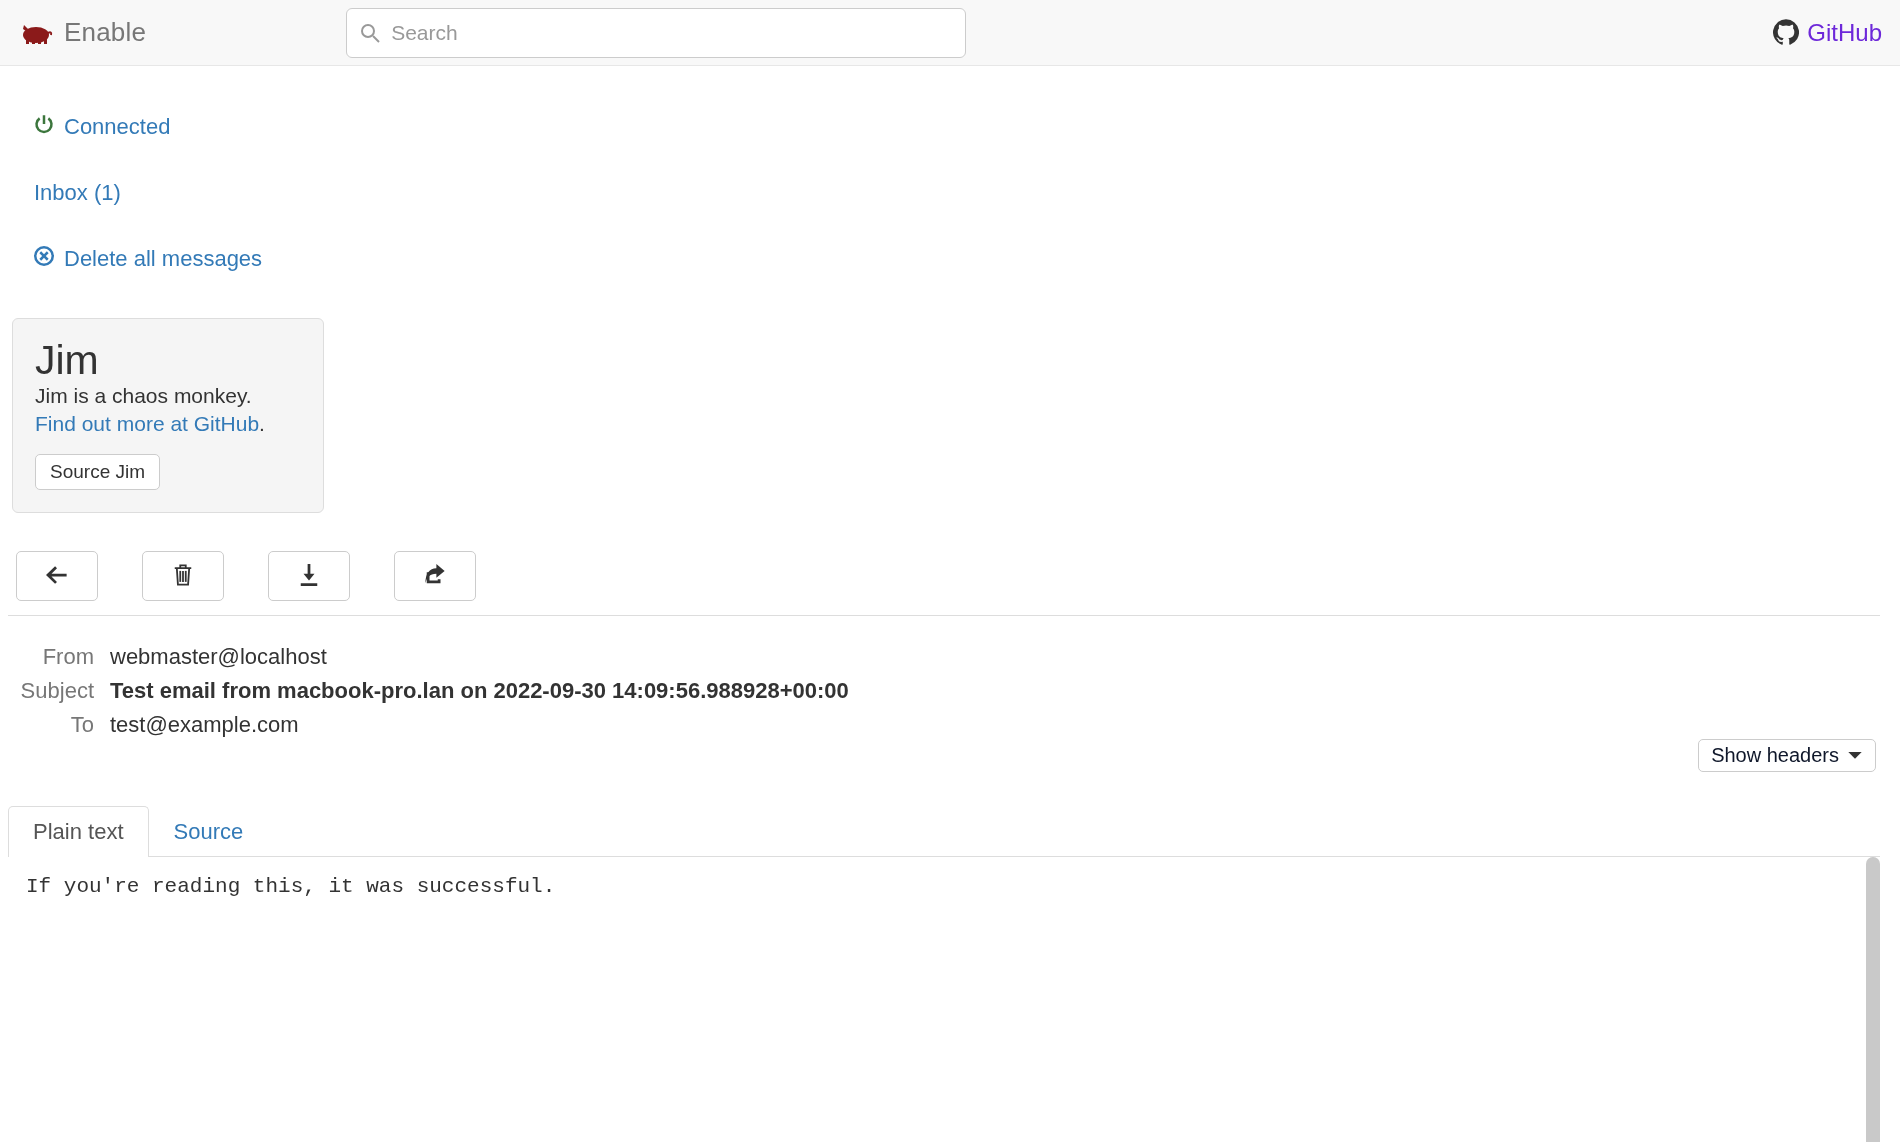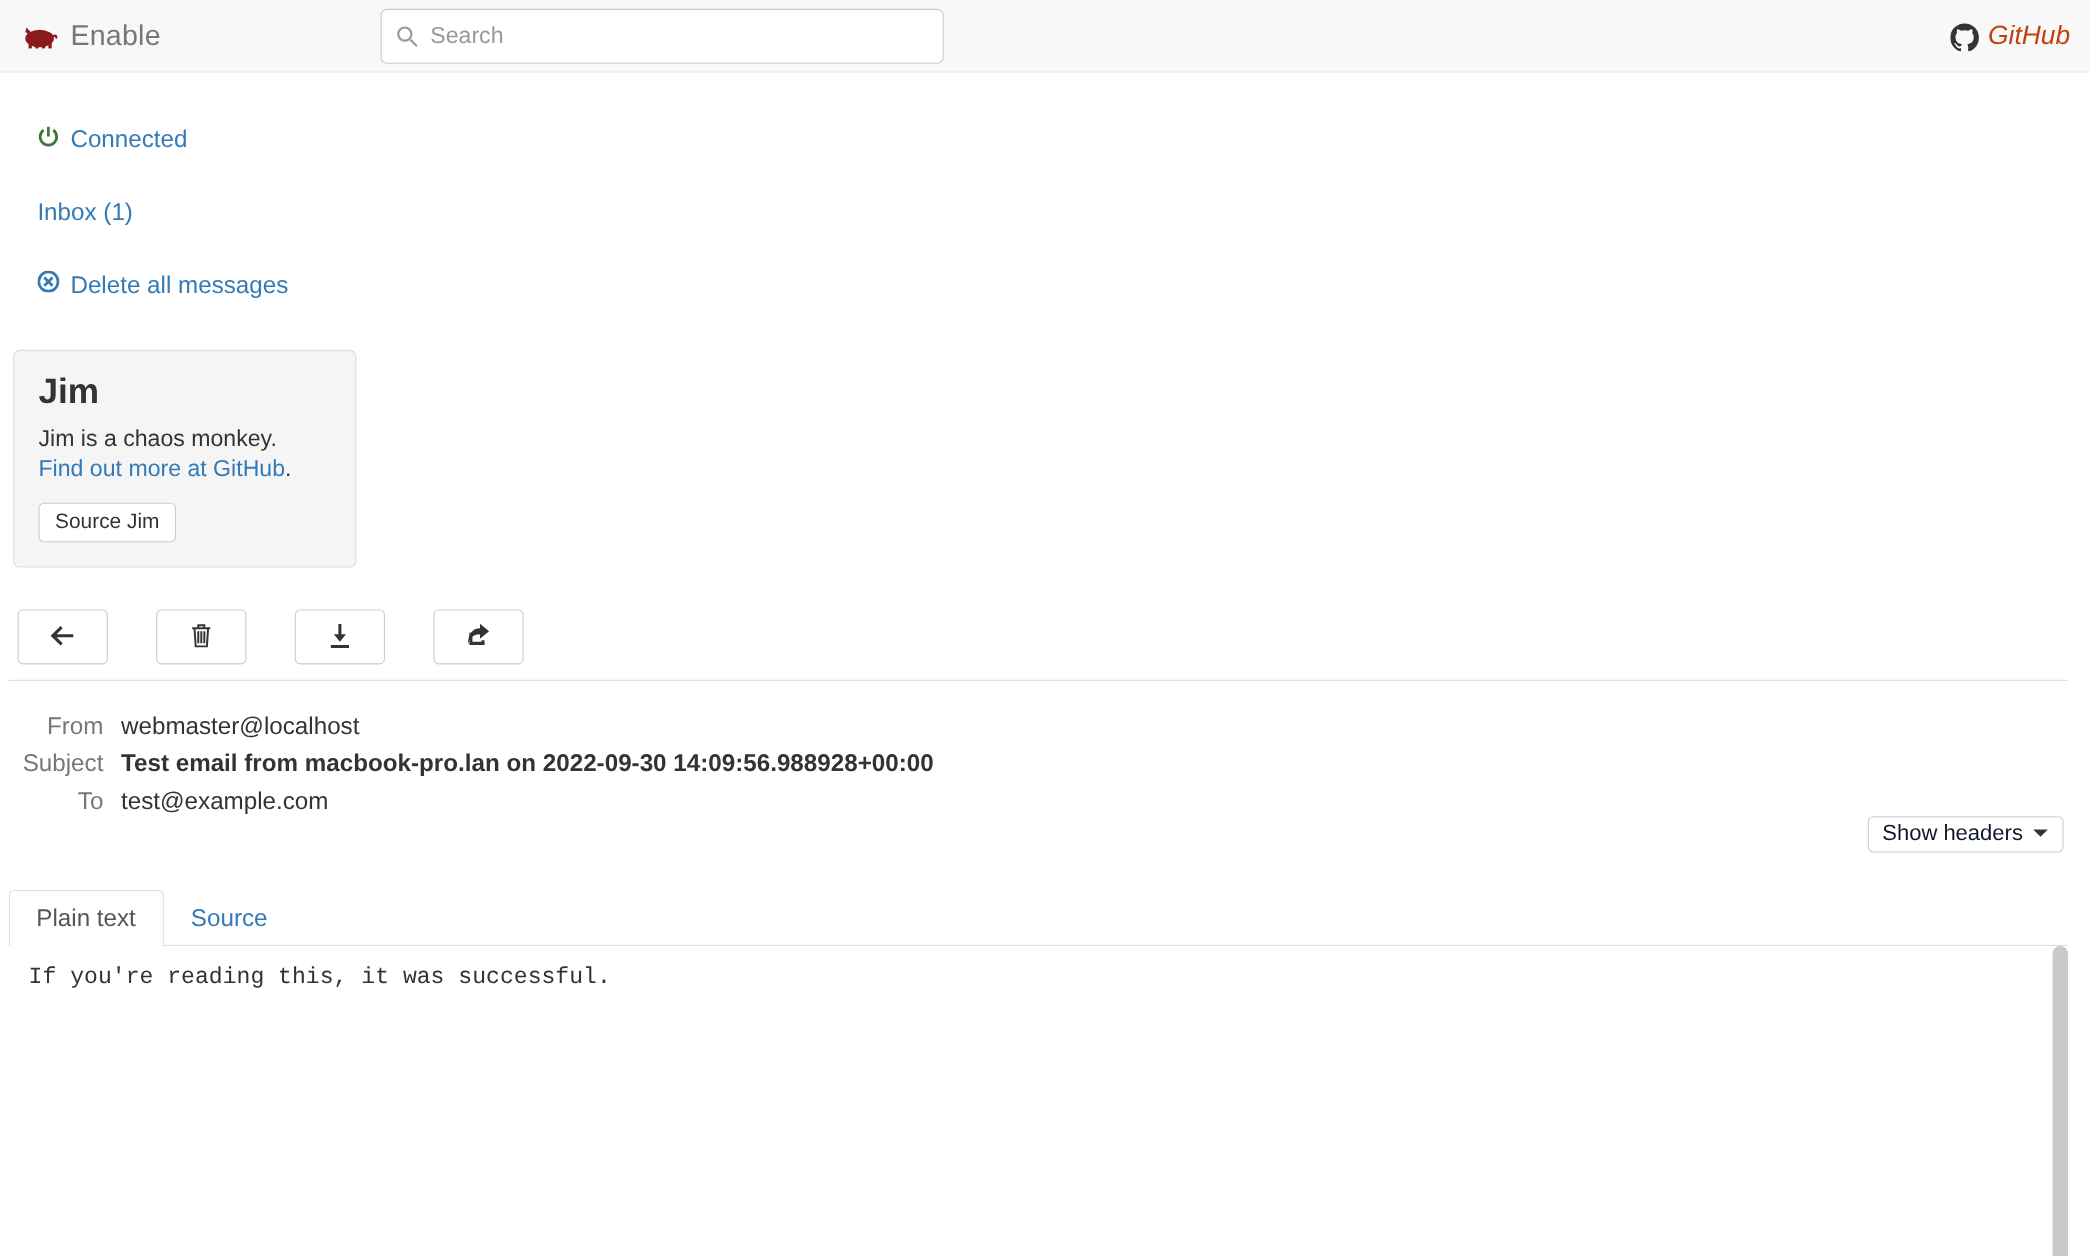--- a/index.html
+++ b/index.html
@@ -30,46 +30,45 @@
   }
   .brand svg { display:block; }
   .nav-center {
     flex: 1;
     display: flex;
     justify-content: flex-start;
     margin-left: 200px;
   }
   .search-wrap {
     position: relative;
-    width: 512px;
+    width: 620px;
     max-width: 620px;
   }
   .search-wrap svg {
     position: absolute;
     left: 14px; top: 50%;
     transform: translateY(-50%);
     color: #999;
   }
   .search-input {
     width: 100%;
     height: 50px;
     padding: 10px 14px 10px 44px;
     border: 1px solid #ccc;
     border-radius: 6px;
     font-size: 21px;
     color: #555;
     background:#fff;
   }
   .search-input::placeholder { color:#999; }
   .github-link {
-    display:flex; align-items:flex-end; gap:8px;
-    color:#c2410c; font-size:24px;
+    display:flex; align-items:flex-start; gap:8px;
+    color:#6d28d9; font-size:24px;
     text-decoration:none;
     margin-left: auto;
-    font-style: italic;
   }
   .github-link svg { display:block; }
 
   
   .wrap { display:flex;flex-direction:column; }
   .sidebar {
     width: 370px;
     padding: 30px 18px 20px 34px;
   }
   .main {
@@ -93,23 +92,23 @@
 
   .panel {
     width: 312px;
     border:1px solid #ddd;
     border-radius:6px;
     background:#f5f5f5;
     padding: 18px 22px 22px;
     margin-left:-22px;
   }
   .panel h2{
-    margin:0 0 13px 0;
-    font-size:32px;
-    font-weight:700;
+    margin:0 0 0 0;
+    font-size:41px;
+    font-weight:400;
     color:#333;
   }
   .panel p{ margin:0 0 4px 0; font-size:21px; color:#333;}
   .panel a{ color:#337ab7; text-decoration:none; }
   .btn {
     display:inline-block;
     margin-top:14px;
     padding:6px 14px;
     border:1px solid #ccc;
     border-radius:5px;

